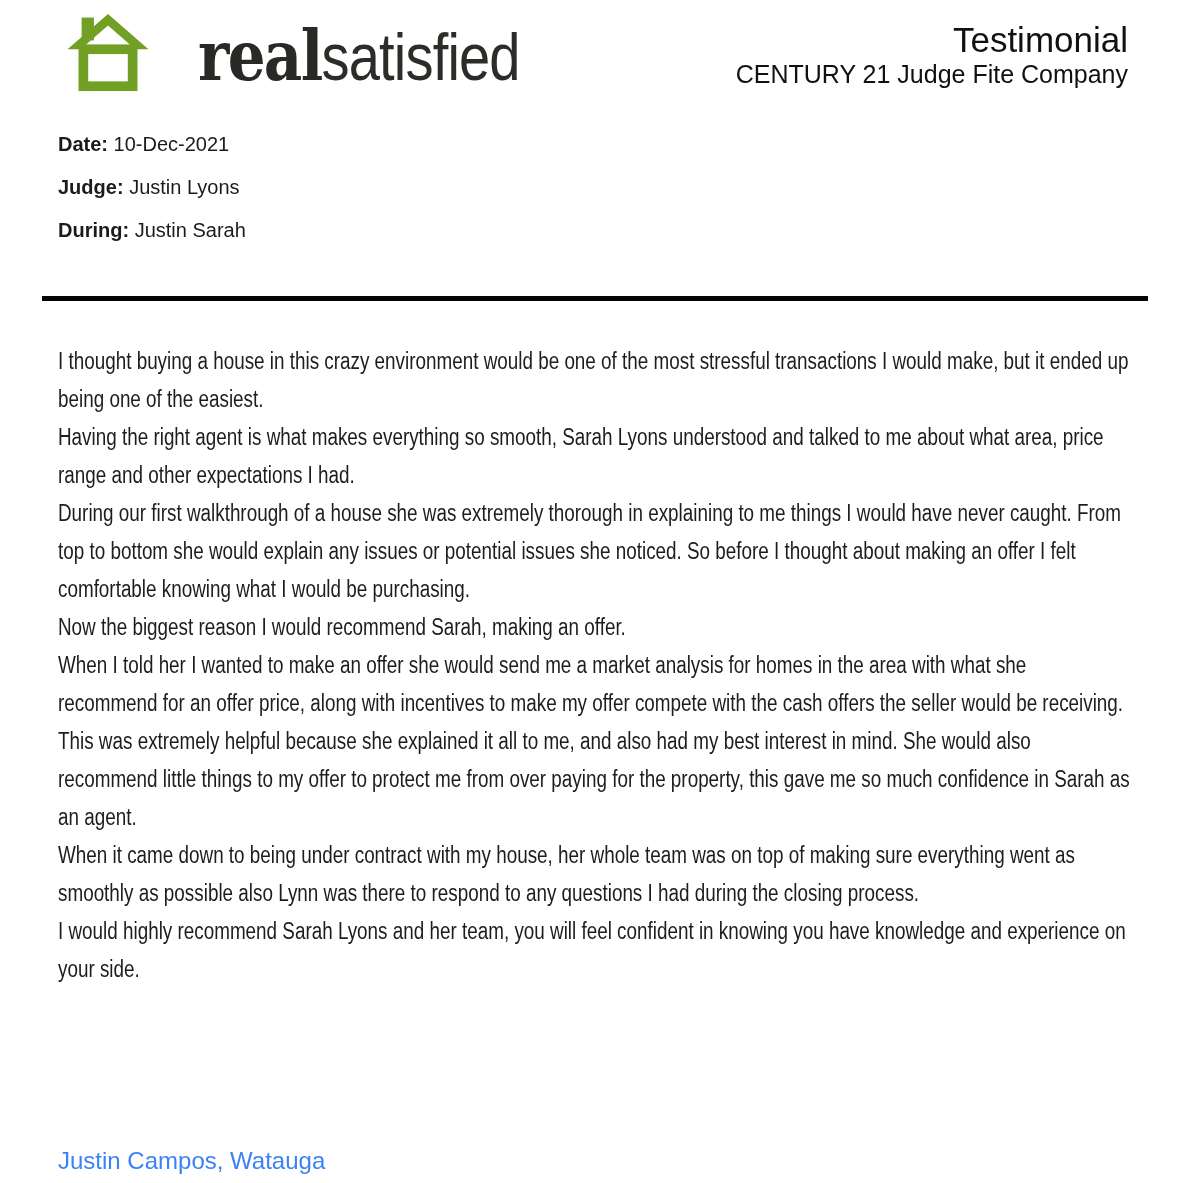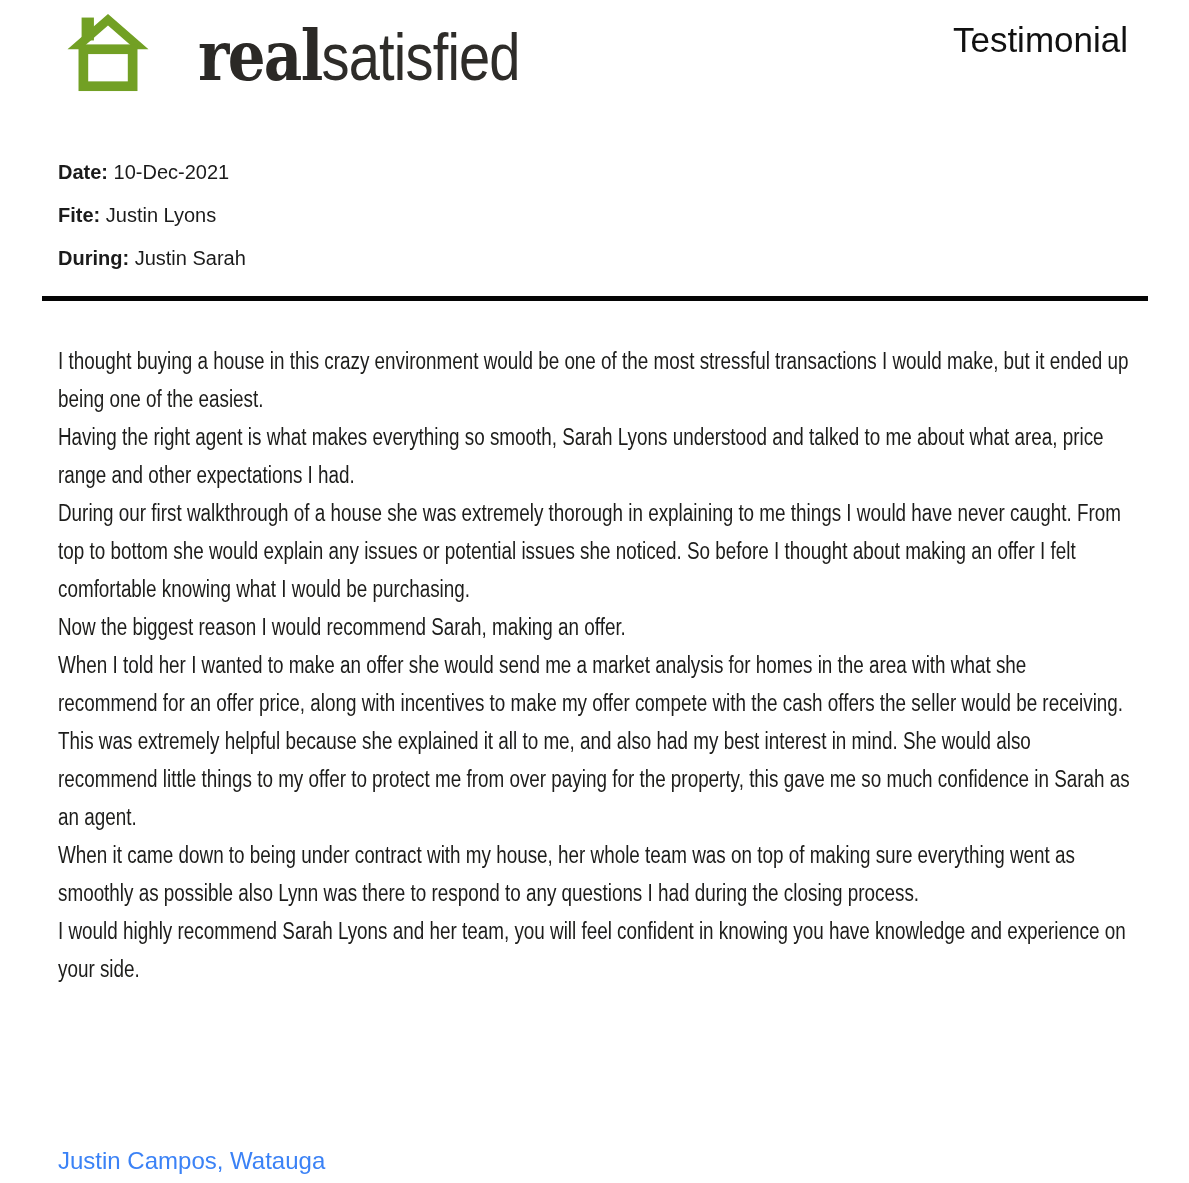--- a/index.html
+++ b/index.html
@@ -67,21 +67,20 @@
     line-height: 28px;
     font-weight: 400;
     color: #111111;
   }
 
   
   .meta {
     position: absolute;
     left: 58px;
     top: 133px;
-    margin-top: 28px;
   }
   .meta-row {
     font-size: 20px;
     line-height: 22px;
     margin-bottom: 21px;
     color: #1b1b1b;
   }
   .meta-label { font-weight: 700; }
   .meta-value { font-weight: 400; }
 
@@ -131,29 +130,30 @@
       <rect x="22" y="48" width="56" height="42" fill="none" stroke="#72a024" stroke-width="11"></rect>
     </svg>
     <div class="logo-text">
       <span class="logo-real">real</span>
         <span class="logo-sat">satisfied</span>
     </div>
   </div>
 
   <div class="header-right">
     <div class="doc-title">Testimonial</div>
+    <div class="doc-company">CENTURY 21 Judge Fite Company</div>
   </div>
 
   <div class="meta">
     <div class="meta-row">
       <span class="meta-label">Date:</span>
       <span class="meta-value">10-Dec-2021</span>
     </div>
     <div class="meta-row">
-      <span class="meta-label">Fite:</span>
+      <span class="meta-label">Judge:</span>
       <span class="meta-value">Justin Lyons</span>
     </div>
     <div class="meta-row">
       <span class="meta-label">During:</span>
       <span class="meta-value">Justin Sarah</span>
     </div>
   </div>
 
   <div class="divider"></div>
 

